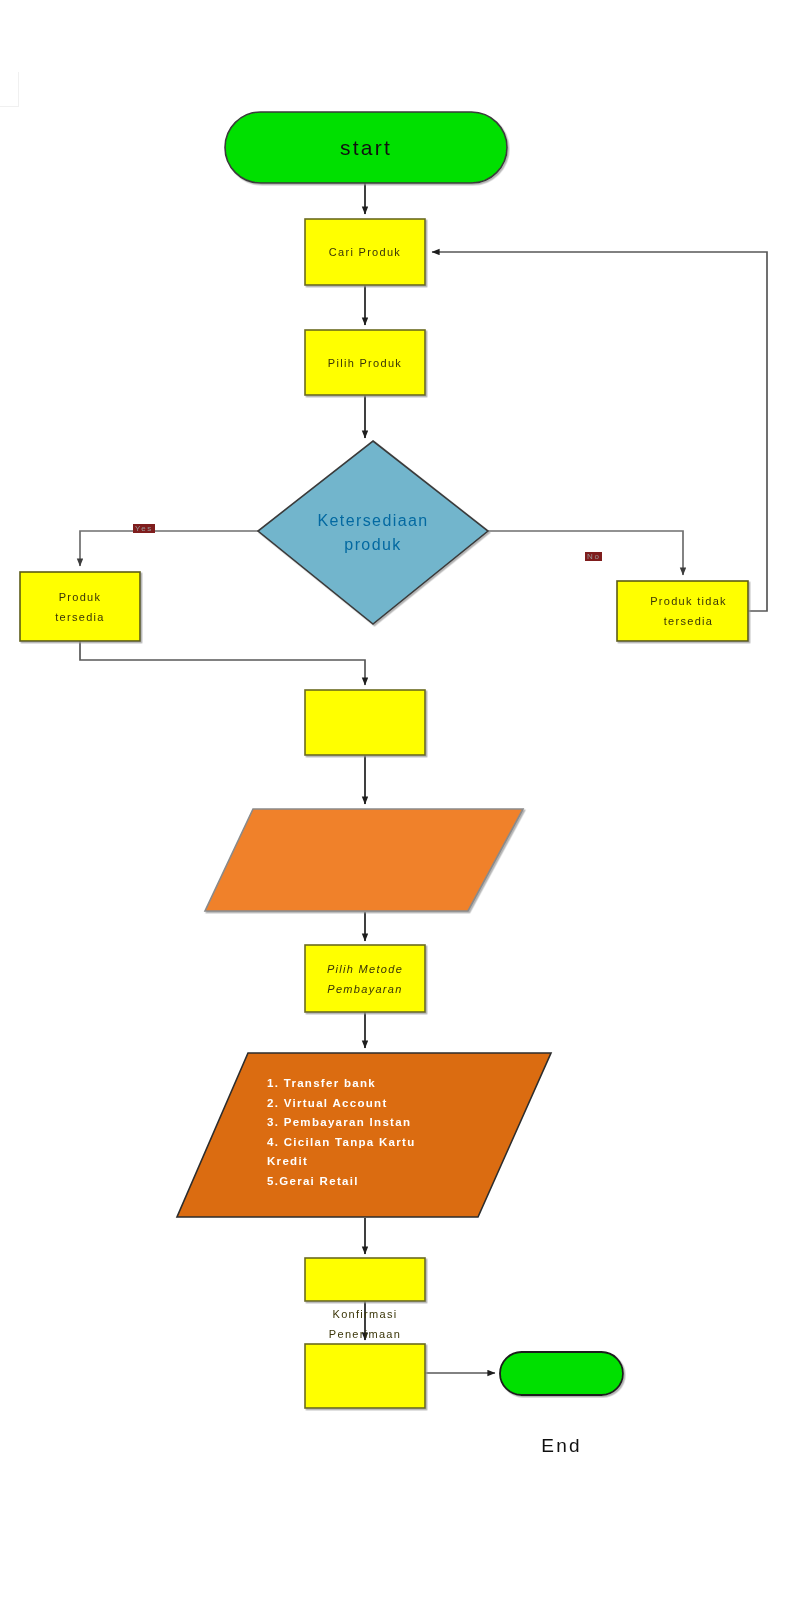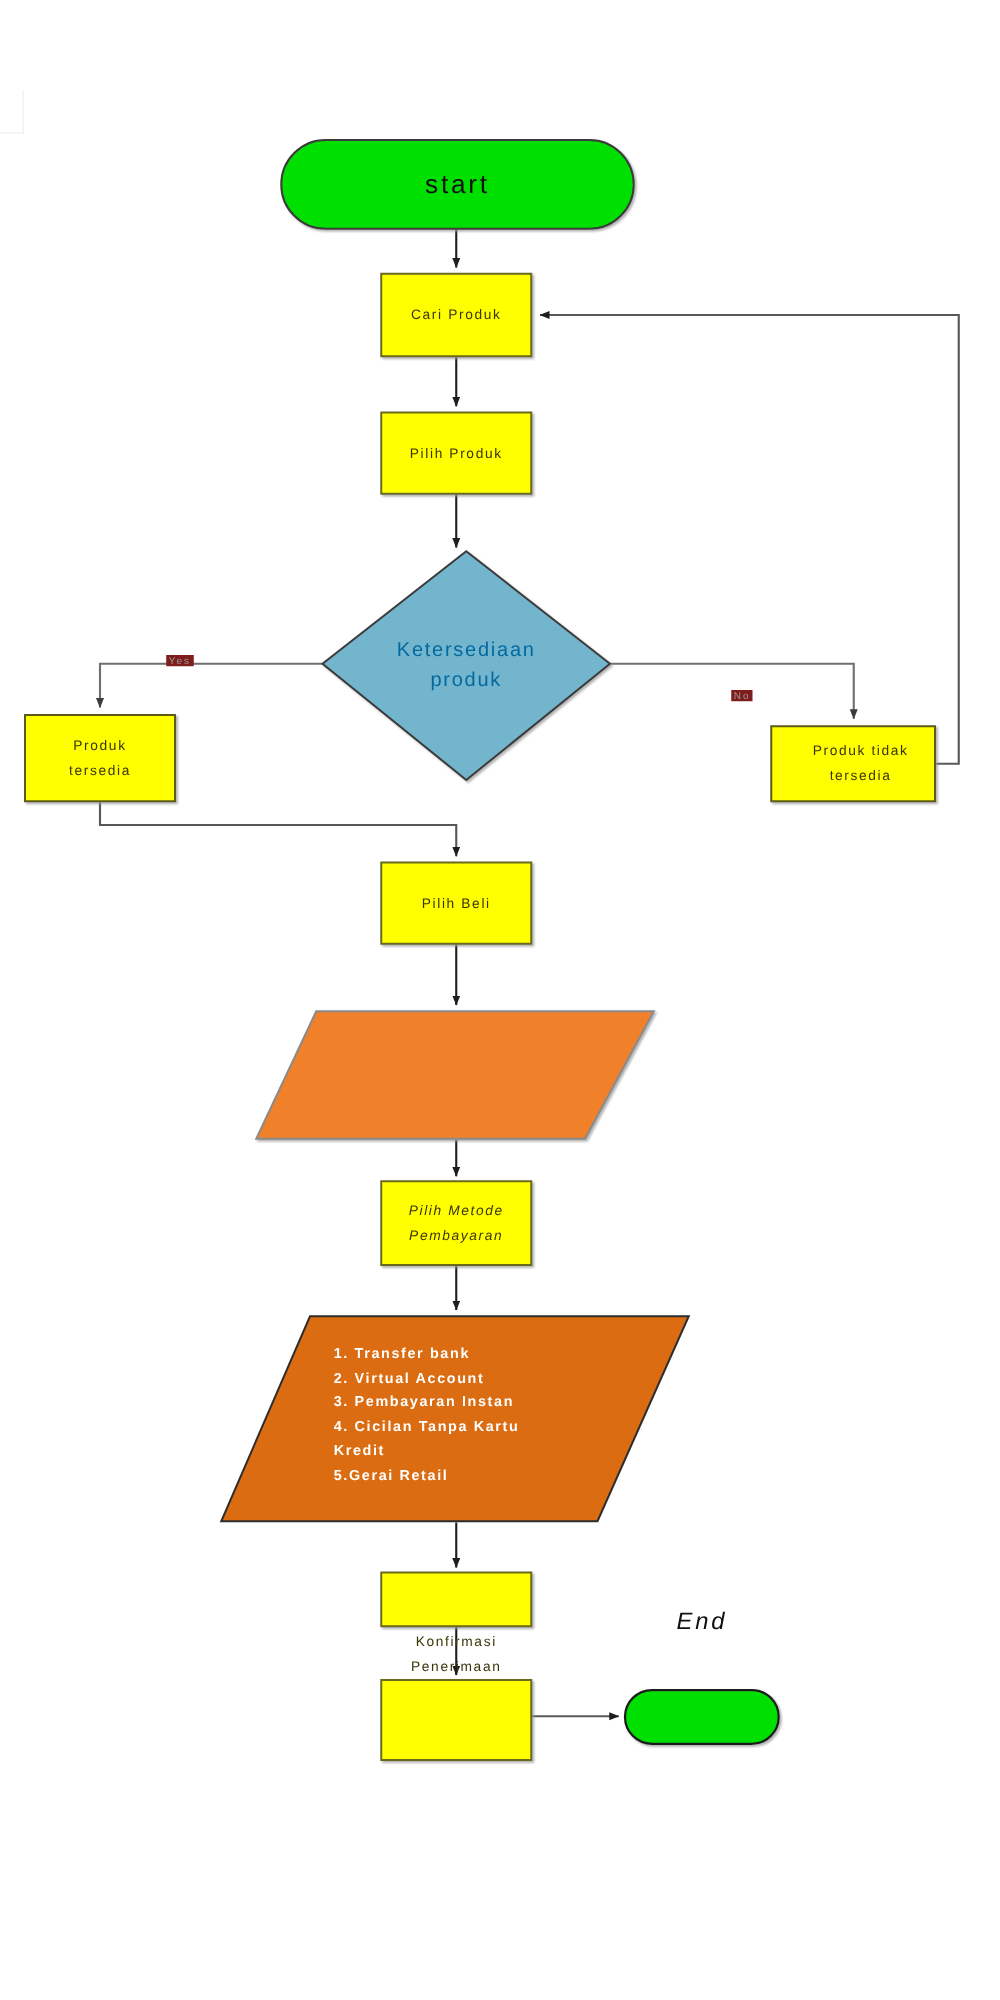--- a/index.html
+++ b/index.html
@@ -175,36 +175,35 @@
 
   <div class="node-label lbl-decision" style="left:258px; top:441px; width:230px; height:183px;">Ketersediaan
 produk</div>
 
   <div class="node-label lbl-process" style="left:20px; top:572px; width:120px; height:69px;">Produk
 tersedia</div>
 
   <div class="node-label lbl-process" style="left:617px; top:581px; width:143px; height:60px;">Produk tidak
 tersedia</div>
 
-  <div class="node-label lbl-process" style="left:305px; top:690px; width:120px; height:65px;">Pilih Beli</div>
 
 
   <div class="node-label lbl-process" style="left:305px; top:945px; width:120px; height:67px;font-style:italic;">Pilih Metode
 Pembayaran</div>
 
   <div class="node-label lbl-io-2" style="left:267px; top:1074px; width:280px; height:130px;">1. Transfer bank
 2. Virtual Account
 3. Pembayaran Instan
 4. Cicilan Tanpa Kartu
 Kredit
 5.Gerai Retail</div>
 
 
   <div class="node-label lbl-process" style="left:305px; top:1292px; width:120px; height:64px;">Konfirmasi
 Penerimaan</div>
 
-  <div class="node-label lbl-terminal" style="left:500px; top:1276px; width:123px; height:43px; font-size:19px;font-style:italic;">End</div>
+  <div class="node-label lbl-terminal" style="left:500px; top:1424px; width:123px; height:43px; font-size:19px;">End</div>
 
   <div class="edge-label" style="left:133px; top:524px;">Yes</div>
 
   <div class="edge-label" style="left:585px; top:524px;margin-top:28px;">No</div>
 
 </div>
 
 </body></html>

